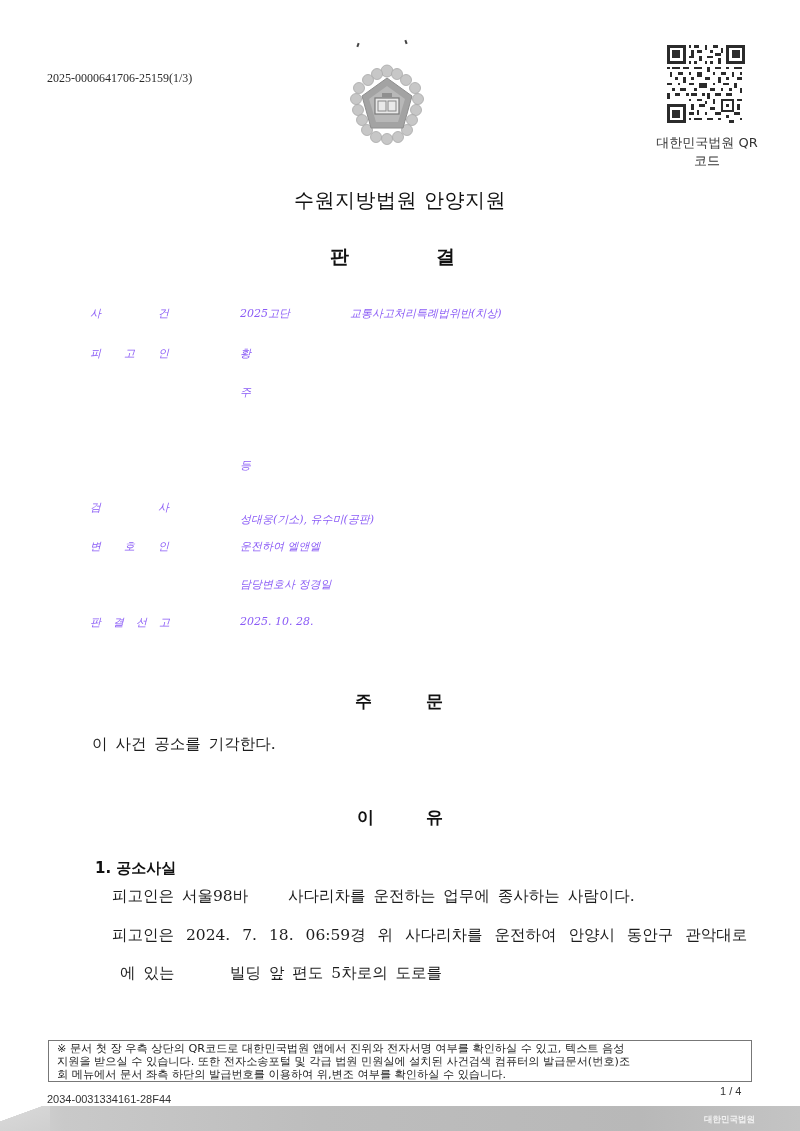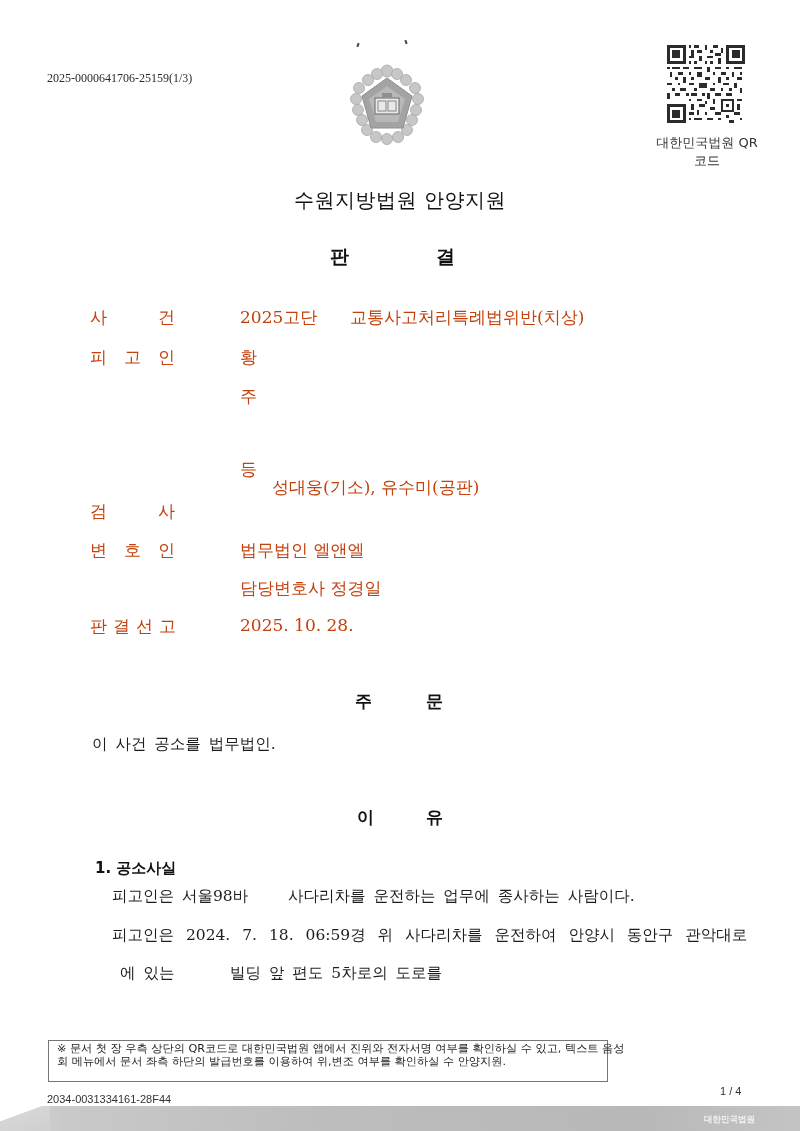--- a/index.html
+++ b/index.html
@@ -63,22 +63,23 @@
     .doc-title {
       top: 244px;
       font-family: "DejaVu Sans", "Liberation Sans", sans-serif;
       font-size: 19px;
       font-weight: bold;
       color: #111;
     }
 
     
     .lbl, .val {
-      font-size: 17px;
-      color: #c2410c;
+      font-size: 11px;
+      color: #8b5cf6;
+      font-style: italic;
     }
     .lbl { left: 90px; }
     .lbl .ch {
       position: absolute;
       top: 0;
     }
     .val { left: 240px; white-space: nowrap; }
 
     
     .section-heading {
@@ -98,21 +99,21 @@
       font-family: "DejaVu Sans", "Liberation Sans", sans-serif;
       font-size: 15px;
       font-weight: bold;
       color: #111;
       margin-top: 8px;
     }
 
     
     .notice-box {
       left: 48px; top: 1040px;
-      width: 560px; height: 42px;
+      width: 704px; height: 42px;
       border: 1px solid #777;
       box-sizing: border-box;
       padding: 1px 10px 0 8px;
       font-family: "DejaVu Sans", "Liberation Sans", sans-serif;
       font-size: 11.2px;
       line-height: 13px;
       color: #222;
     }
     .notice-box div { white-space: nowrap; }
     .page-indicator {
@@ -305,58 +306,59 @@
   <span class="ch" style="left:68px;">인</span>
 </div>
 <div class="abs val" style="top:346px;">황</div>
 <div class="abs val" style="top:385px;">주</div>
 <div class="abs val" style="top:458px;">등</div>
 
 <div class="abs lbl" style="top:500px;">
   <span class="ch" style="left:0;">검</span>
   <span class="ch" style="left:68px;">사</span>
 </div>
-<div class="abs val" style="top:476px;margin-left:32px;">성대웅(기소), 유수미(공판)</div>
+<div class="abs val" style="top:512px;">성대웅(기소), 유수미(공판)</div>
 
 <div class="abs lbl" style="top:539px;">
   <span class="ch" style="left:0;">변</span>
   <span class="ch" style="left:34px;">호</span>
   <span class="ch" style="left:68px;">인</span>
 </div>
-<div class="abs val" style="top:539px;">법무법인 엘앤엘</div>
+<div class="abs val" style="top:539px;">운전하여 엘앤엘</div>
 <div class="abs val" style="top:577px;">담당변호사 정경일</div>
 
 <div class="abs lbl" style="top:615px;">
   <span class="ch" style="left:0;">판</span>
   <span class="ch" style="left:23px;">결</span>
   <span class="ch" style="left:46px;">선</span>
   <span class="ch" style="left:69px;">고</span>
 </div>
 <div class="abs val" style="top:615px;">2025. 10. 28.</div>
 
 <div class="abs section-heading" style="left:355px; top:690px;">주</div>
 <div class="abs section-heading" style="left:426px; top:690px;">문</div>
-<div class="abs body-text" style="left:92px; top:734px;">이 사건 공소를 법무법인.</div>
+<div class="abs body-text" style="left:92px; top:734px;">이 사건 공소를 기각한다.</div>
 
 <div class="abs section-heading" style="left:357px; top:806px;">이</div>
 <div class="abs section-heading" style="left:426px; top:806px;">유</div>
 
 <div class="abs sub-heading">1. 공소사실</div>
 
 <div class="abs body-text" style="left:112px; top:886px;">피고인은 서울98바</div>
 <div class="abs body-text" style="left:288px; top:886px;">사다리차를 운전하는 업무에 종사하는 사람이다.</div>
 
 <div class="abs body-text" style="left:112px; top:925px; word-spacing:7px;">피고인은 2024. 7. 18. 06:59경 위 사다리차를 운전하여 안양시 동안구 관악대로</div>
 
 <div class="abs body-text" style="left:120px; top:963px;">에 있는</div>
 <div class="abs body-text" style="left:230px; top:963px;">빌딩 앞 편도 5차로의 도로를</div>
 
 <div class="abs notice-box">
   <div>※ 문서 첫 장 우측 상단의 QR코드로 대한민국법원 앱에서 진위와 전자서명 여부를 확인하실 수 있고, 텍스트 음성</div>
-  <div>회 메뉴에서 문서 좌측 하단의 발급번호를 이용하여 위,변조 여부를 확인하실 수 안양지원.</div>
+  <div>지원을 받으실 수 있습니다. 또한 전자소송포털 및 각급 법원 민원실에 설치된 사건검색 컴퓨터의 발급문서(번호)조</div>
+  <div>회 메뉴에서 문서 좌측 하단의 발급번호를 이용하여 위,변조 여부를 확인하실 수 있습니다.</div>
 </div>
 <div class="abs page-indicator">1 / 4</div>
 <div class="abs issue-number">2034-0031334161-28F44</div>
 
 <div class="abs footer-band">
   <div class="swoosh"></div>
   <div class="footer-brand">대한민국법원</div>
 </div>
 
 </body></html>

